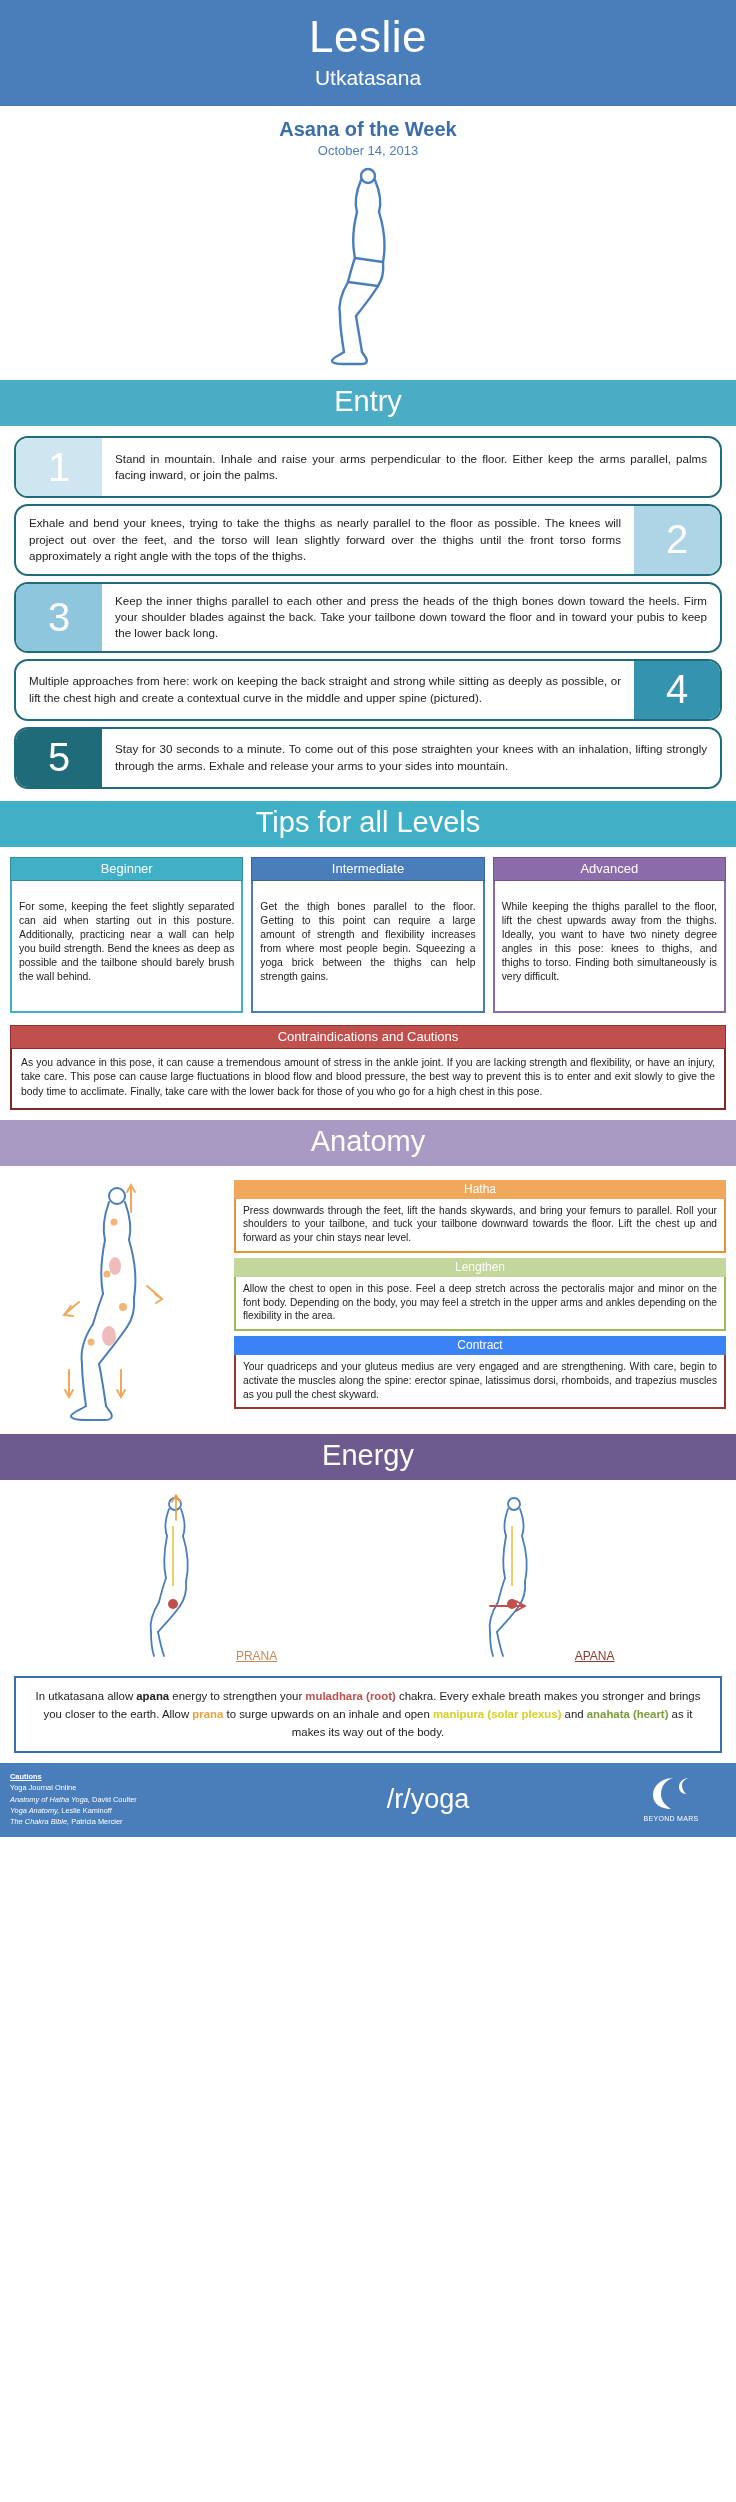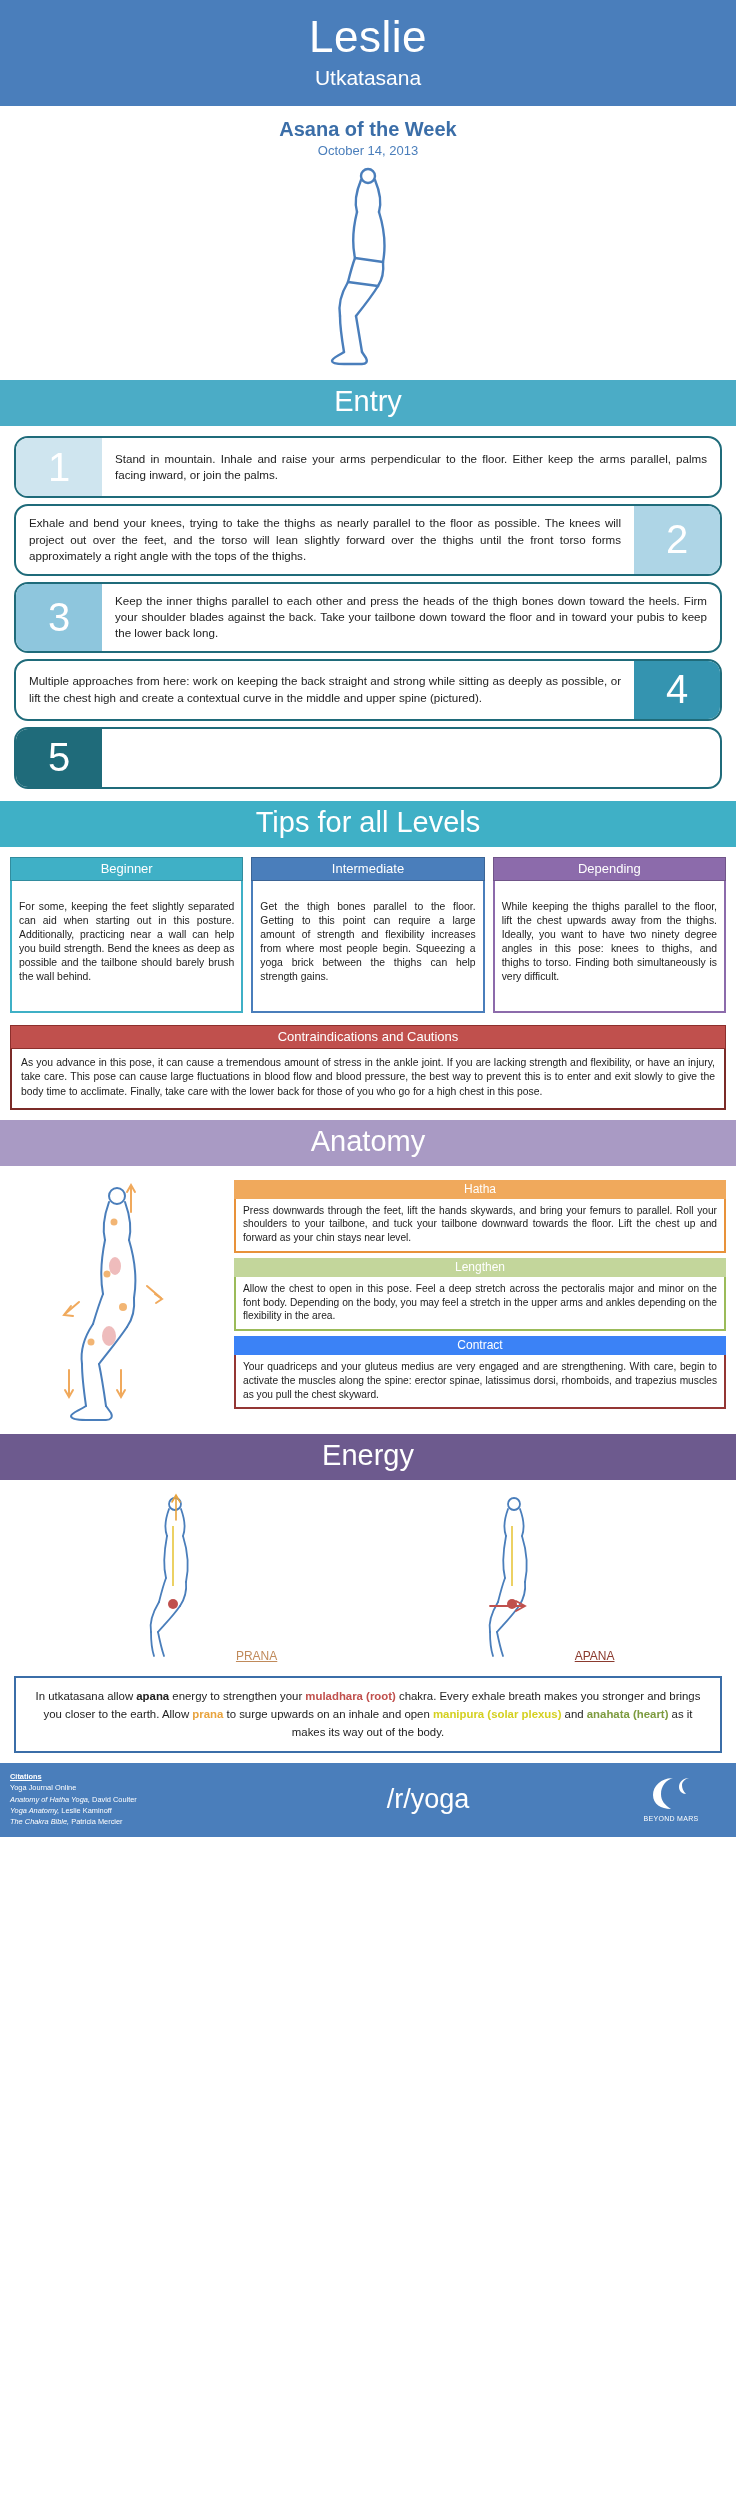--- a/index.html
+++ b/index.html
@@ -276,36 +276,37 @@
     <div class="step">
       <div class="step-num n3">3</div>
       <div class="step-text">Keep the inner thighs parallel to each other and press the heads of the thigh bones down toward the heels. Firm your shoulder blades against the back. Take your tailbone down toward the floor and in toward your pubis to keep the lower back long.</div>
     </div>
     <div class="step reverse">
       <div class="step-num n4">4</div>
       <div class="step-text">Multiple approaches from here:  work on keeping the back straight and strong while sitting as deeply as possible, or lift the chest high and create a contextual curve in the middle and upper spine (pictured).</div>
     </div>
     <div class="step">
       <div class="step-num n5">5</div>
+      <div class="step-text">Stay for 30 seconds to a minute. To come out of this pose straighten your knees with an inhalation, lifting strongly through the arms. Exhale and release your arms to your sides into mountain.</div>
     </div>
   </div>
 
   <div class="section-bar bar-tips">Tips for all Levels</div>
 
   <div class="tips-wrap">
     <div class="tip-col c-beg">
       <div class="tip-head">Beginner</div>
       <div class="tip-body">For some, keeping the feet slightly separated can aid when starting out in this posture.  Additionally, practicing near a wall can help you build strength.  Bend the knees as deep as possible and the tailbone should barely brush the wall behind.</div>
     </div>
     <div class="tip-col c-int">
       <div class="tip-head">Intermediate</div>
       <div class="tip-body">Get the thigh bones parallel to the floor.  Getting to this point can require a large amount of strength and flexibility increases from where most people begin.  Squeezing a yoga brick between the thighs can help strength gains.</div>
     </div>
     <div class="tip-col c-adv">
-      <div class="tip-head">Depending</div>
+      <div class="tip-head">Advanced</div>
       <div class="tip-body">While keeping the thighs parallel to the floor, lift the chest upwards away from the thighs.  Ideally, you want to have two ninety degree angles in this pose: knees to thighs, and thighs to torso.  Finding both simultaneously is very difficult.</div>
     </div>
   </div>
 
   <div class="contra">
     <div class="contra-head">Contraindications and Cautions</div>
     <div class="contra-body">As you advance in this pose, it can cause a tremendous amount of stress in the ankle joint. If you are lacking strength and flexibility, or have an injury, take care.  This pose can cause large fluctuations in blood flow and blood pressure, the best way to prevent this is to enter and exit slowly to give the body time to acclimate.  Finally, take care with the lower back for those of you who go for a high chest in this pose.</div>
   </div>
 
   <div class="section-bar bar-anatomy">Anatomy</div>
@@ -425,21 +426,21 @@
       <div class="energy-label apana">APANA</div>
     </div>
   </div>
 
   <div class="energy-box">
     <span>In utkatasana allow </span><span class="b">apana</span><span> energy to strengthen your </span><span class="k-mul">muladhara (root)</span><span> chakra.  Every exhale breath makes you stronger and brings you closer to the earth.  Allow </span><span class="k-prana">prana</span><span> to surge upwards on an inhale and open </span><span class="k-mani">manipura (solar plexus)</span><span> and </span><span class="k-ana">anahata (heart)</span><span> as it makes its way out of the body.</span>
   </div>
 
   <div class="footer">
     <div class="cites">
-      <div class="ct">Citations</div>
+      <div class="ct">Cautions</div>
       <div><span>Yoga Journal Online</span><span></span></div>
       <div><span class="it">Anatomy of Hatha Yoga,</span><span> David Coulter</span></div>
       <div><span class="it">Yoga Anatomy,</span><span> Leslie Kaminoff</span></div>
       <div><span class="it">The Chakra Bible,</span><span> Patricia Mercier</span></div>
     </div>
     <div class="foot-mid">/r/yoga</div>
     <div class="foot-logo">
       <svg width="48" height="34" viewBox="0 0 48 34">
         <path d="M26 2 C14 2 6 10 6 19 C6 28 14 33 24 33 C18 29 14 25 14 18 C14 10 19 4 26 2 Z" fill="#ffffff"></path>
         <path d="M42 2 C36 2 32 6 32 11 C32 15 35 18 39 18 C36 15 35 12 35 9 C35 6 38 3 42 2 Z" fill="#ffffff"></path>

